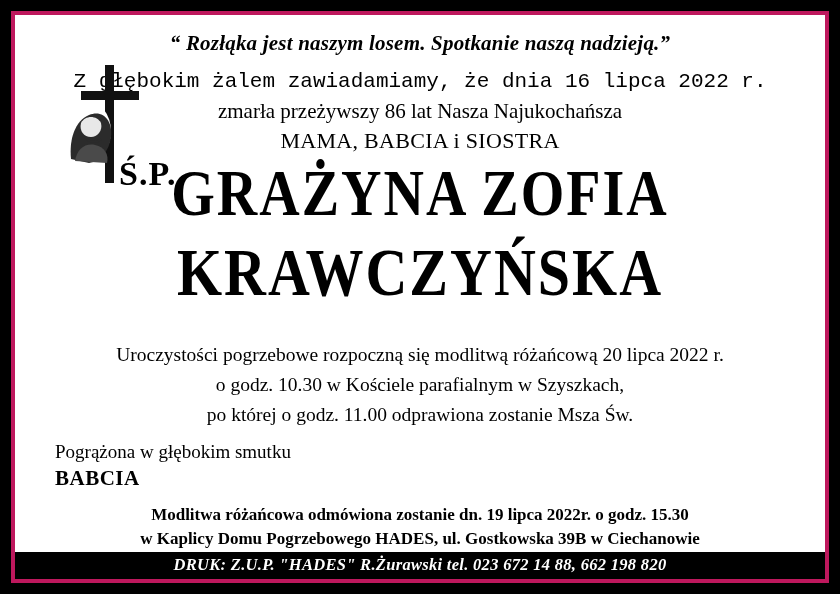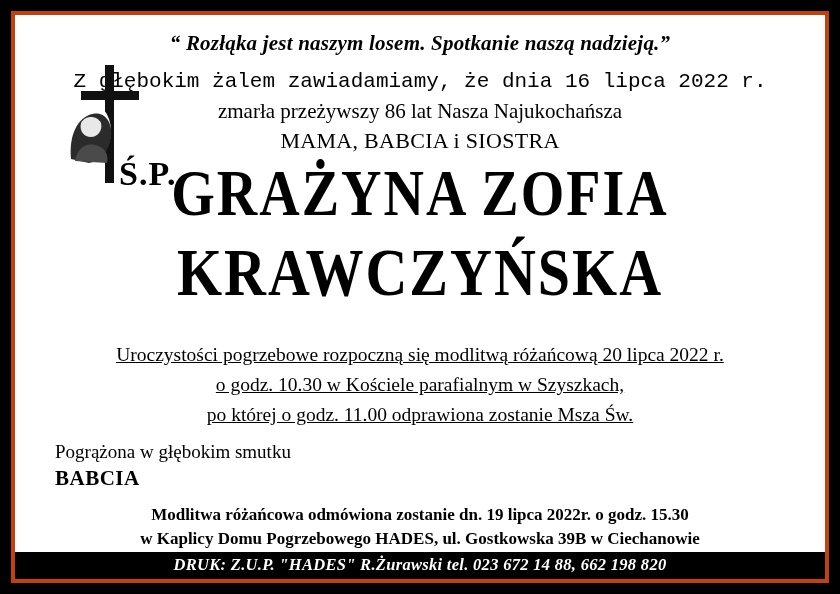--- a/index.html
+++ b/index.html
@@ -18,21 +18,21 @@
     width: 840px;
     height: 594px;
     background: #000000;
     box-sizing: border-box;
     padding: 8px;
   }
   .inner-frame {
     position: relative;
     width: 100%;
     height: 100%;
-    background: #c2410c;
+    background: #be185d;
     box-sizing: border-box;
     border: 3px solid #000000;
     padding: 4px;
   }
   .content {
     position: relative;
     width: 100%;
     height: 100%;
     box-sizing: border-box;
     background: #ffffff;
@@ -108,21 +108,20 @@
     font-size: 58px;
     margin-bottom: 10px;
   }
 
   .ceremony {
     text-align: center;
     margin-top: 44px;
     font-size: 19.5px;
     line-height: 1.55;
     color: #000;
-    text-decoration: underline;
   }
 
   .mourning {
     text-align: left;
     margin-top: 8px;
     font-size: 19px;
     line-height: 1.35;
   }
   .mourning .family {
     font-weight: bold;

